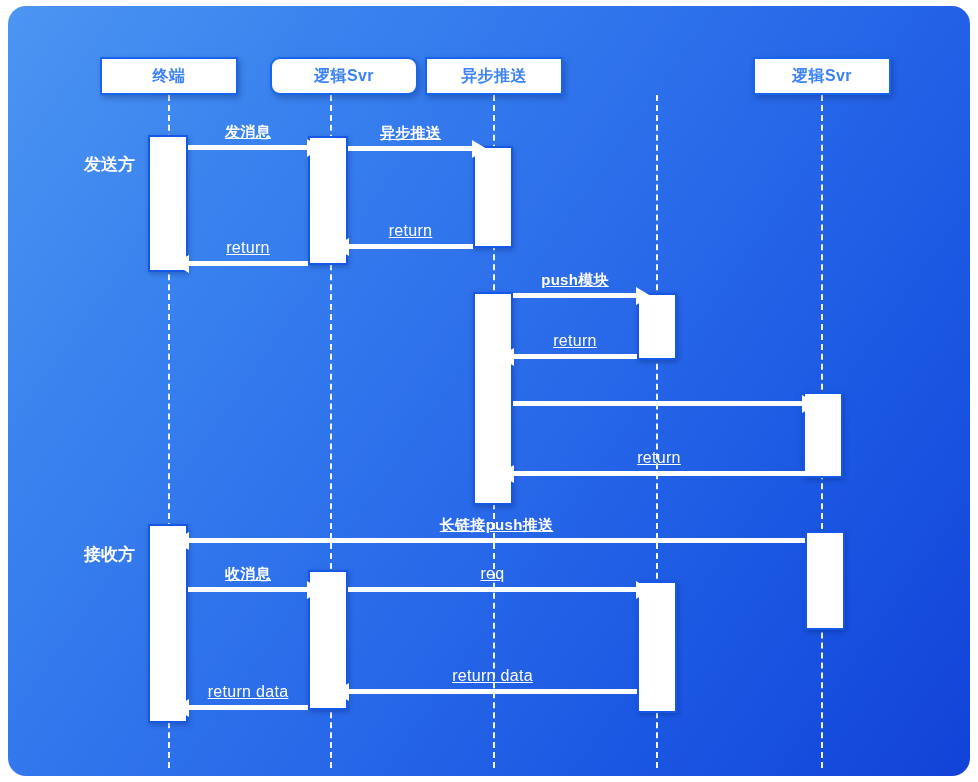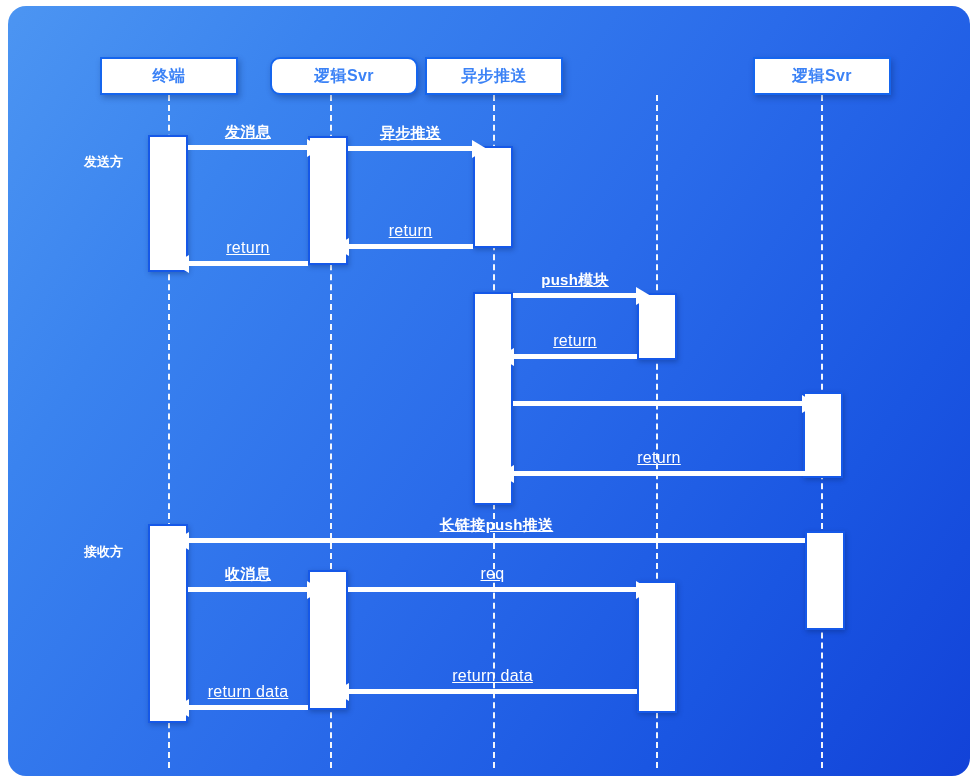--- a/index.html
+++ b/index.html
@@ -103,21 +103,21 @@
     letter-spacing: 0.3px;
     text-decoration: underline;
   }
   .msg-label.latin {
     font-weight: normal;
     font-size: 16px;
   }
   
   .role-label {
     position: absolute;
-    font-size: 13px;
+    font-size: 17px;
     font-weight: bold;
     color: #ffffff;
     white-space: nowrap;
     text-align: right;
   }
 </style>
 </head>
 <body>
 
 <div id="canvas">

